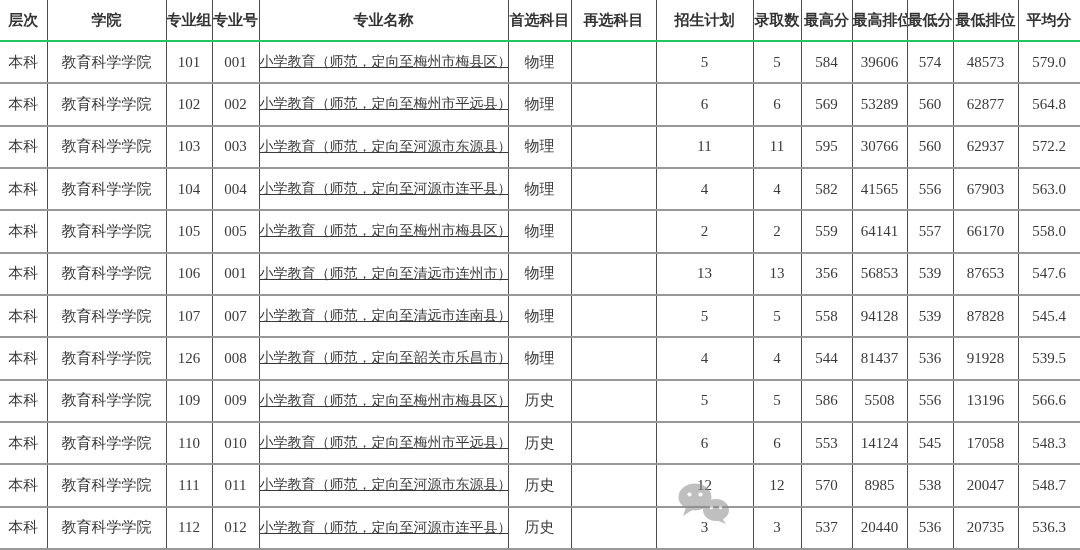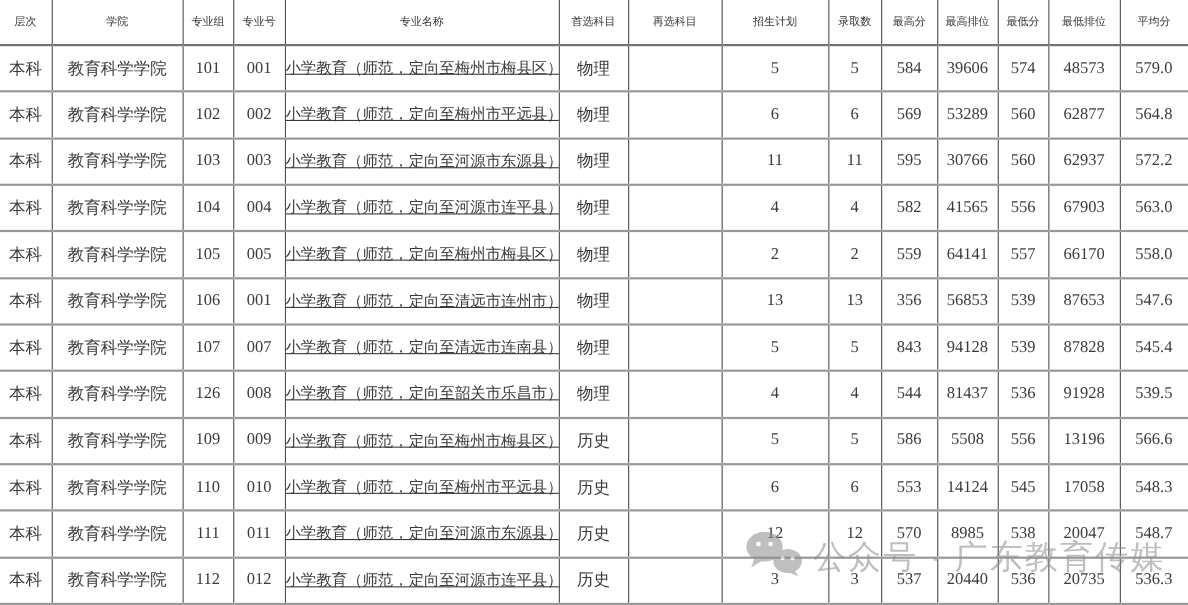--- a/index.html
+++ b/index.html
@@ -12,22 +12,22 @@
     border-collapse:collapse; table-layout:fixed;
     width:1080px; height:550px;
   }
   .admission th, .admission td {
     text-align:center; vertical-align:middle; padding:0;
     border-left:1px solid #4d4d4d; border-right:1px solid #4d4d4d;
     white-space:nowrap; overflow:hidden;
   }
   .admission th:first-child, .admission td:first-child { border-left:none; }
   .admission thead th {
-    height:40px; font-size:10px; font-weight:normal; color:#333;
-    border-bottom:2px solid #737373;
+    height:40px; font-size:15px; font-weight:bold; color:#333;
+    border-bottom:2px solid #22c55e;
   }
   .admission tbody td {
     font-size:15px; border-bottom:2px solid #989898;
   }
   .admission tbody td:nth-child(5) { font-size:14px;text-decoration:underline; }
   .admission tbody tr:last-child td { border-bottom:2px solid #989898; }
   
   col.c1{width:47px} col.c2{width:119px} col.c3{width:46px} col.c4{width:47px}
   col.c5{width:249px} col.c6{width:63px} col.c7{width:85px} col.c8{width:97px}
   col.c9{width:48px} col.c10{width:51px} col.c11{width:55px} col.c12{width:46px}
@@ -181,21 +181,21 @@
       <tr>
         <td>本科</td>
         <td>教育科学学院</td>
         <td>107</td>
         <td>007</td>
         <td>小学教育（师范，定向至清远市连南县）</td>
         <td>物理</td>
         <td></td>
         <td>5</td>
         <td>5</td>
-        <td>843</td>
+        <td>558</td>
         <td>94128</td>
         <td>539</td>
         <td>87828</td>
         <td>545.4</td>
       </tr>
       <tr>
         <td>本科</td>
         <td>教育科学学院</td>
         <td>126</td>
         <td>008</td>
@@ -287,14 +287,13 @@
         <polygon points="44,35 48,41 38,37"></polygon>
       </g>
       <g fill="#ffffff">
         <circle cx="11.5" cy="11.5" r="2.1"></circle>
         <circle cx="22.5" cy="11.5" r="2.1"></circle>
         <circle cx="33.5" cy="24.5" r="1.8"></circle>
         <circle cx="42.5" cy="24.5" r="1.8"></circle>
       </g>
     </svg>
   </span>
-  <span class="wm-text">公众号 · 广东教育传媒</span>
 </div>
 
 </body></html>

